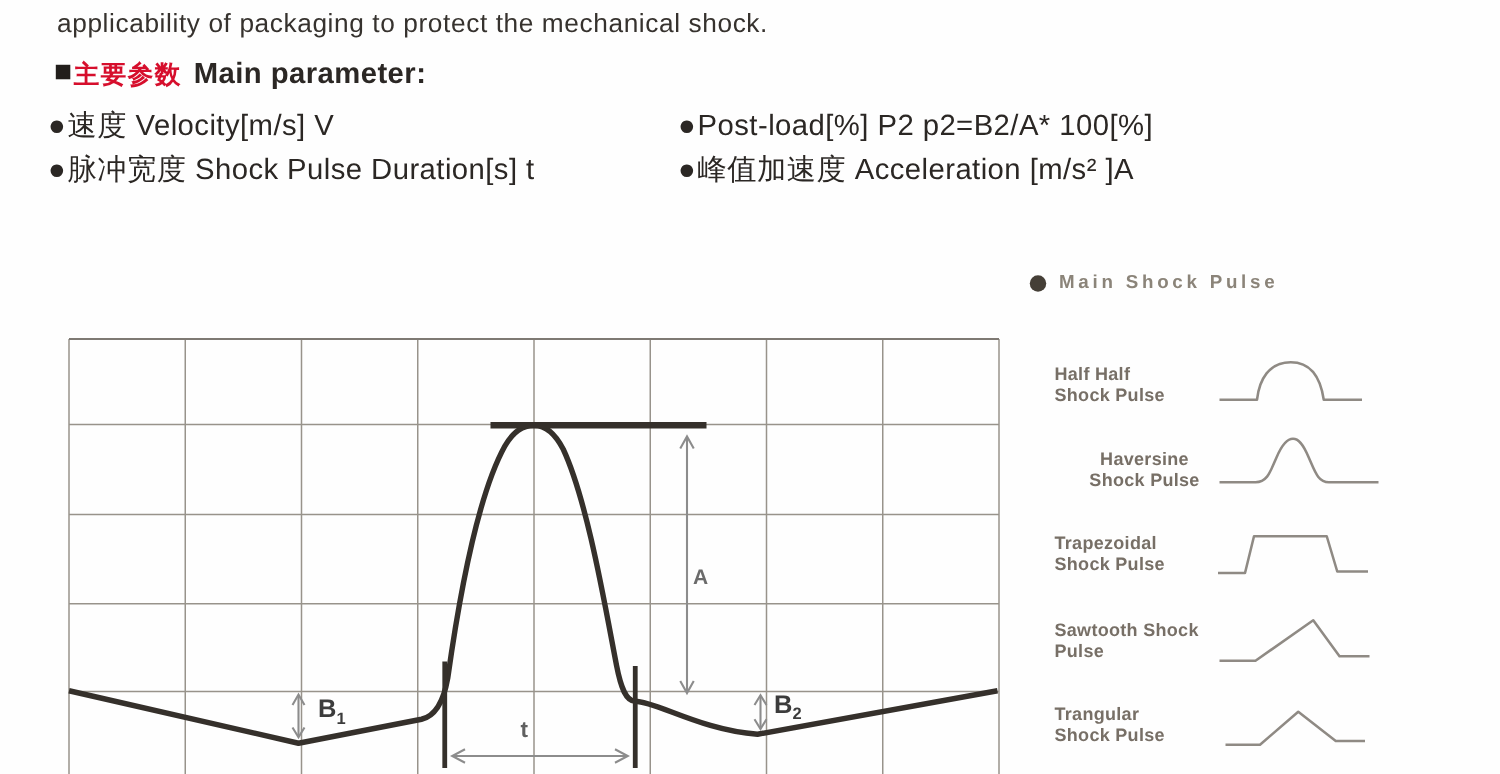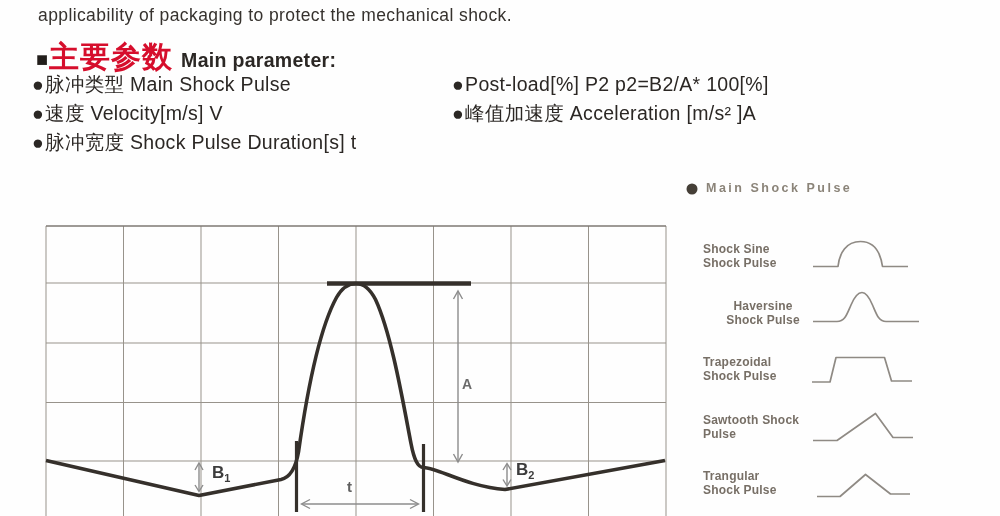--- a/index.html
+++ b/index.html
@@ -7,21 +7,21 @@
     position:relative;width:1000px;height:516px;overflow:hidden;
     background:#fefefe;
     font-family:"Liberation Sans","DejaVu Sans",sans-serif;
   }
   .intro{
     position:absolute;left:38px;top:5px;
     font-size:17.5px;color:#36322e;letter-spacing:.4px;
   }
   .heading{position:absolute;left:36px;top:37px;white-space:nowrap;}
   .heading .sq{font-size:20px;color:#221e1b;margin-right:1px;vertical-align:1px;}
-  .heading .cn{font-size:30px;font-weight:700;color:#d60e2c;letter-spacing:1px;}
+  .heading .cn{font-size:17px;font-weight:700;color:#d60e2c;letter-spacing:1px;}
   .heading .en{font-size:19.5px;font-weight:700;color:#2b2724;margin-left:8px;letter-spacing:.3px;}
   .params{position:absolute;left:0;top:73px;width:1000px;}
   .pcol{position:absolute;top:0;}
   .pcol.left{left:32px;}
   .pcol.right{left:452px;}
   .p-row{
     height:29px;line-height:23px;white-space:nowrap;
     font-size:19.5px;color:#2b2724;letter-spacing:.3px;
   }
   .p-row .blt{margin-right:1px;}
@@ -50,21 +50,20 @@
 <div class="page">
 
   <div class="intro">applicability of packaging to protect the mechanical shock.</div>
 
   <div class="heading">
     <span class="sq">■</span><span class="cn">主要参数</span><span class="en">Main parameter:</span>
   </div>
 
   <div class="params">
     <div class="pcol left">
-      <div class="p-row"><span class="blt">●</span><span>脉冲类型 Main Shock Pulse</span></div>
       <div class="p-row"><span class="blt">●</span><span>速度 Velocity[m/s] V</span></div>
       <div class="p-row"><span class="blt">●</span><span>脉冲宽度 Shock Pulse Duration[s] t</span></div>
     </div>
     <div class="pcol right">
       <div class="p-row"><span class="blt">●</span><span>Post-load[%] P2 p2=B2/A* 100[%]</span></div>
       <div class="p-row"><span class="blt">●</span><span>峰值加速度 Acceleration [m/s² ]A</span></div>
     </div>
   </div>
 
   <svg class="art" viewBox="0 0 1000 516">
@@ -134,21 +133,21 @@
     </g>
   </svg>
 
   <div class="lbl lbl-a">A</div>
   <div class="lbl lbl-b lbl-b1"><span>B</span><sub>1</sub></div>
   <div class="lbl lbl-b lbl-b2"><span>B</span><sub>2</sub></div>
   <div class="lbl lbl-t">t</div>
 
   <div class="legend-title">Main Shock Pulse</div>
   <div class="legend-label ll-0">
-    <div>Shock Sine</div>
+    <div>Half Half</div>
     <div>Shock Pulse</div>
   </div>
   <div class="legend-label ll-1">
     <div>Haversine</div>
     <div>Shock Pulse</div>
   </div>
   <div class="legend-label ll-2">
     <div>Trapezoidal</div>
     <div>Shock Pulse</div>
   </div>

